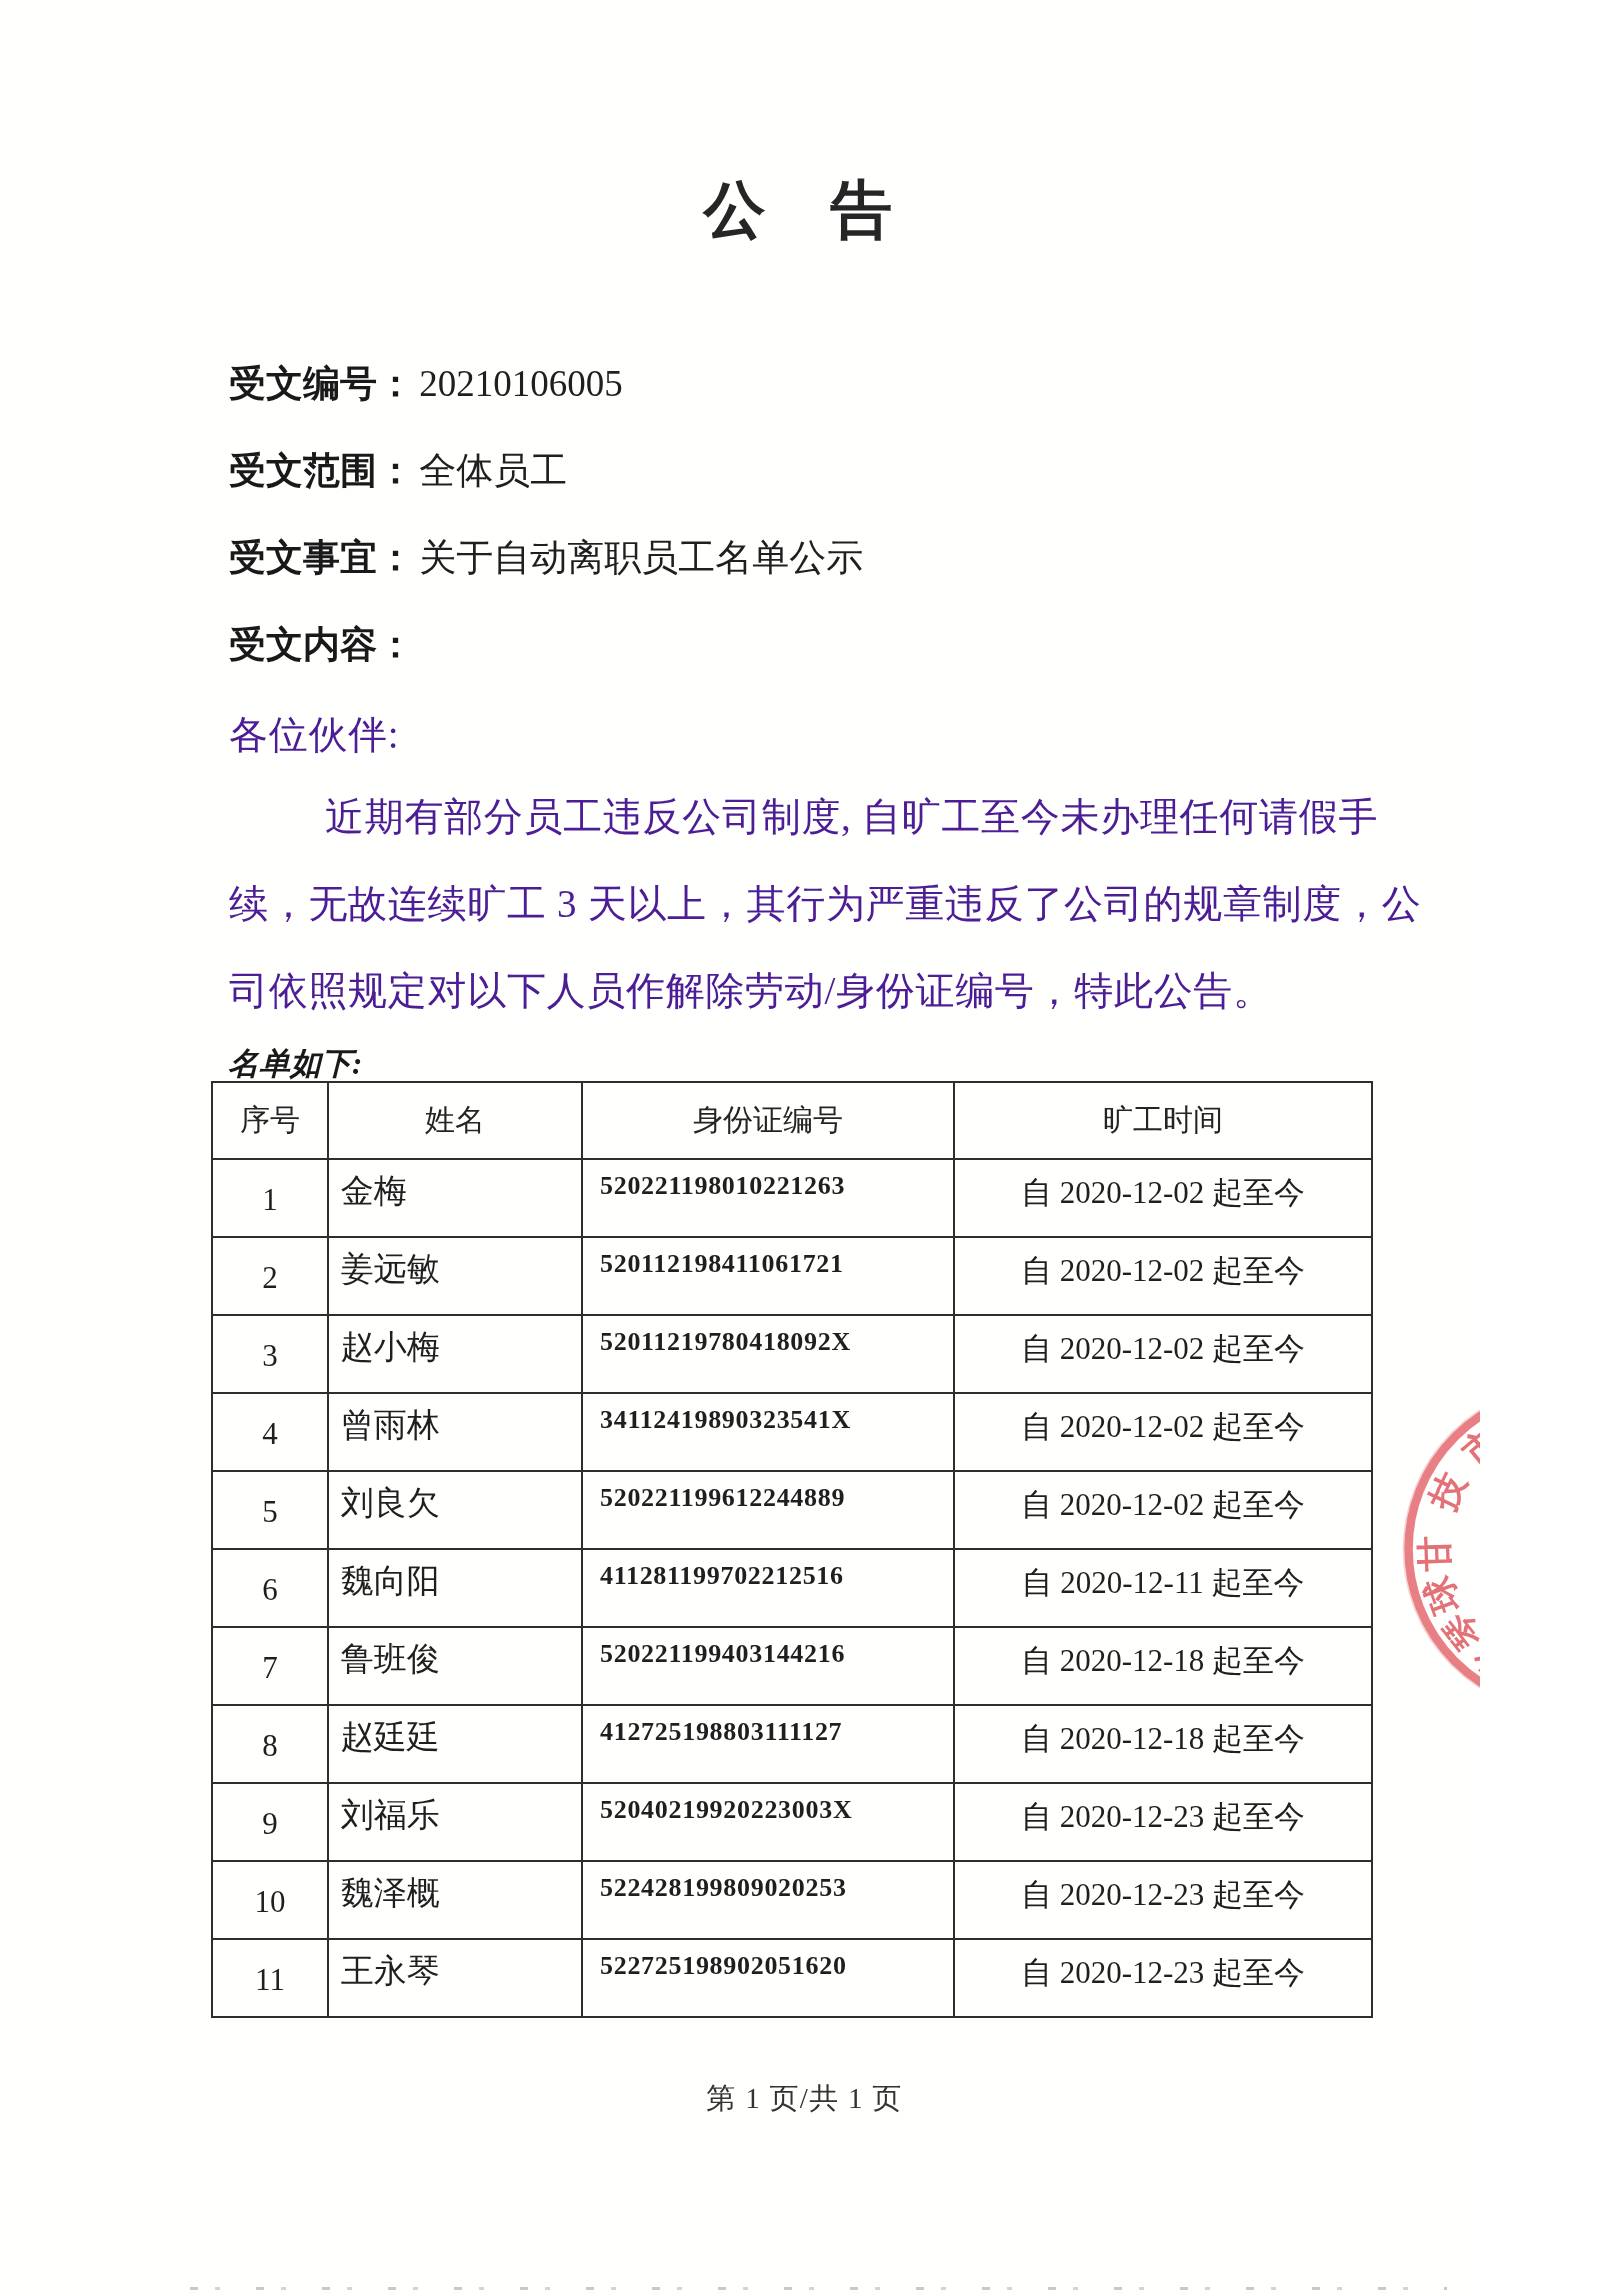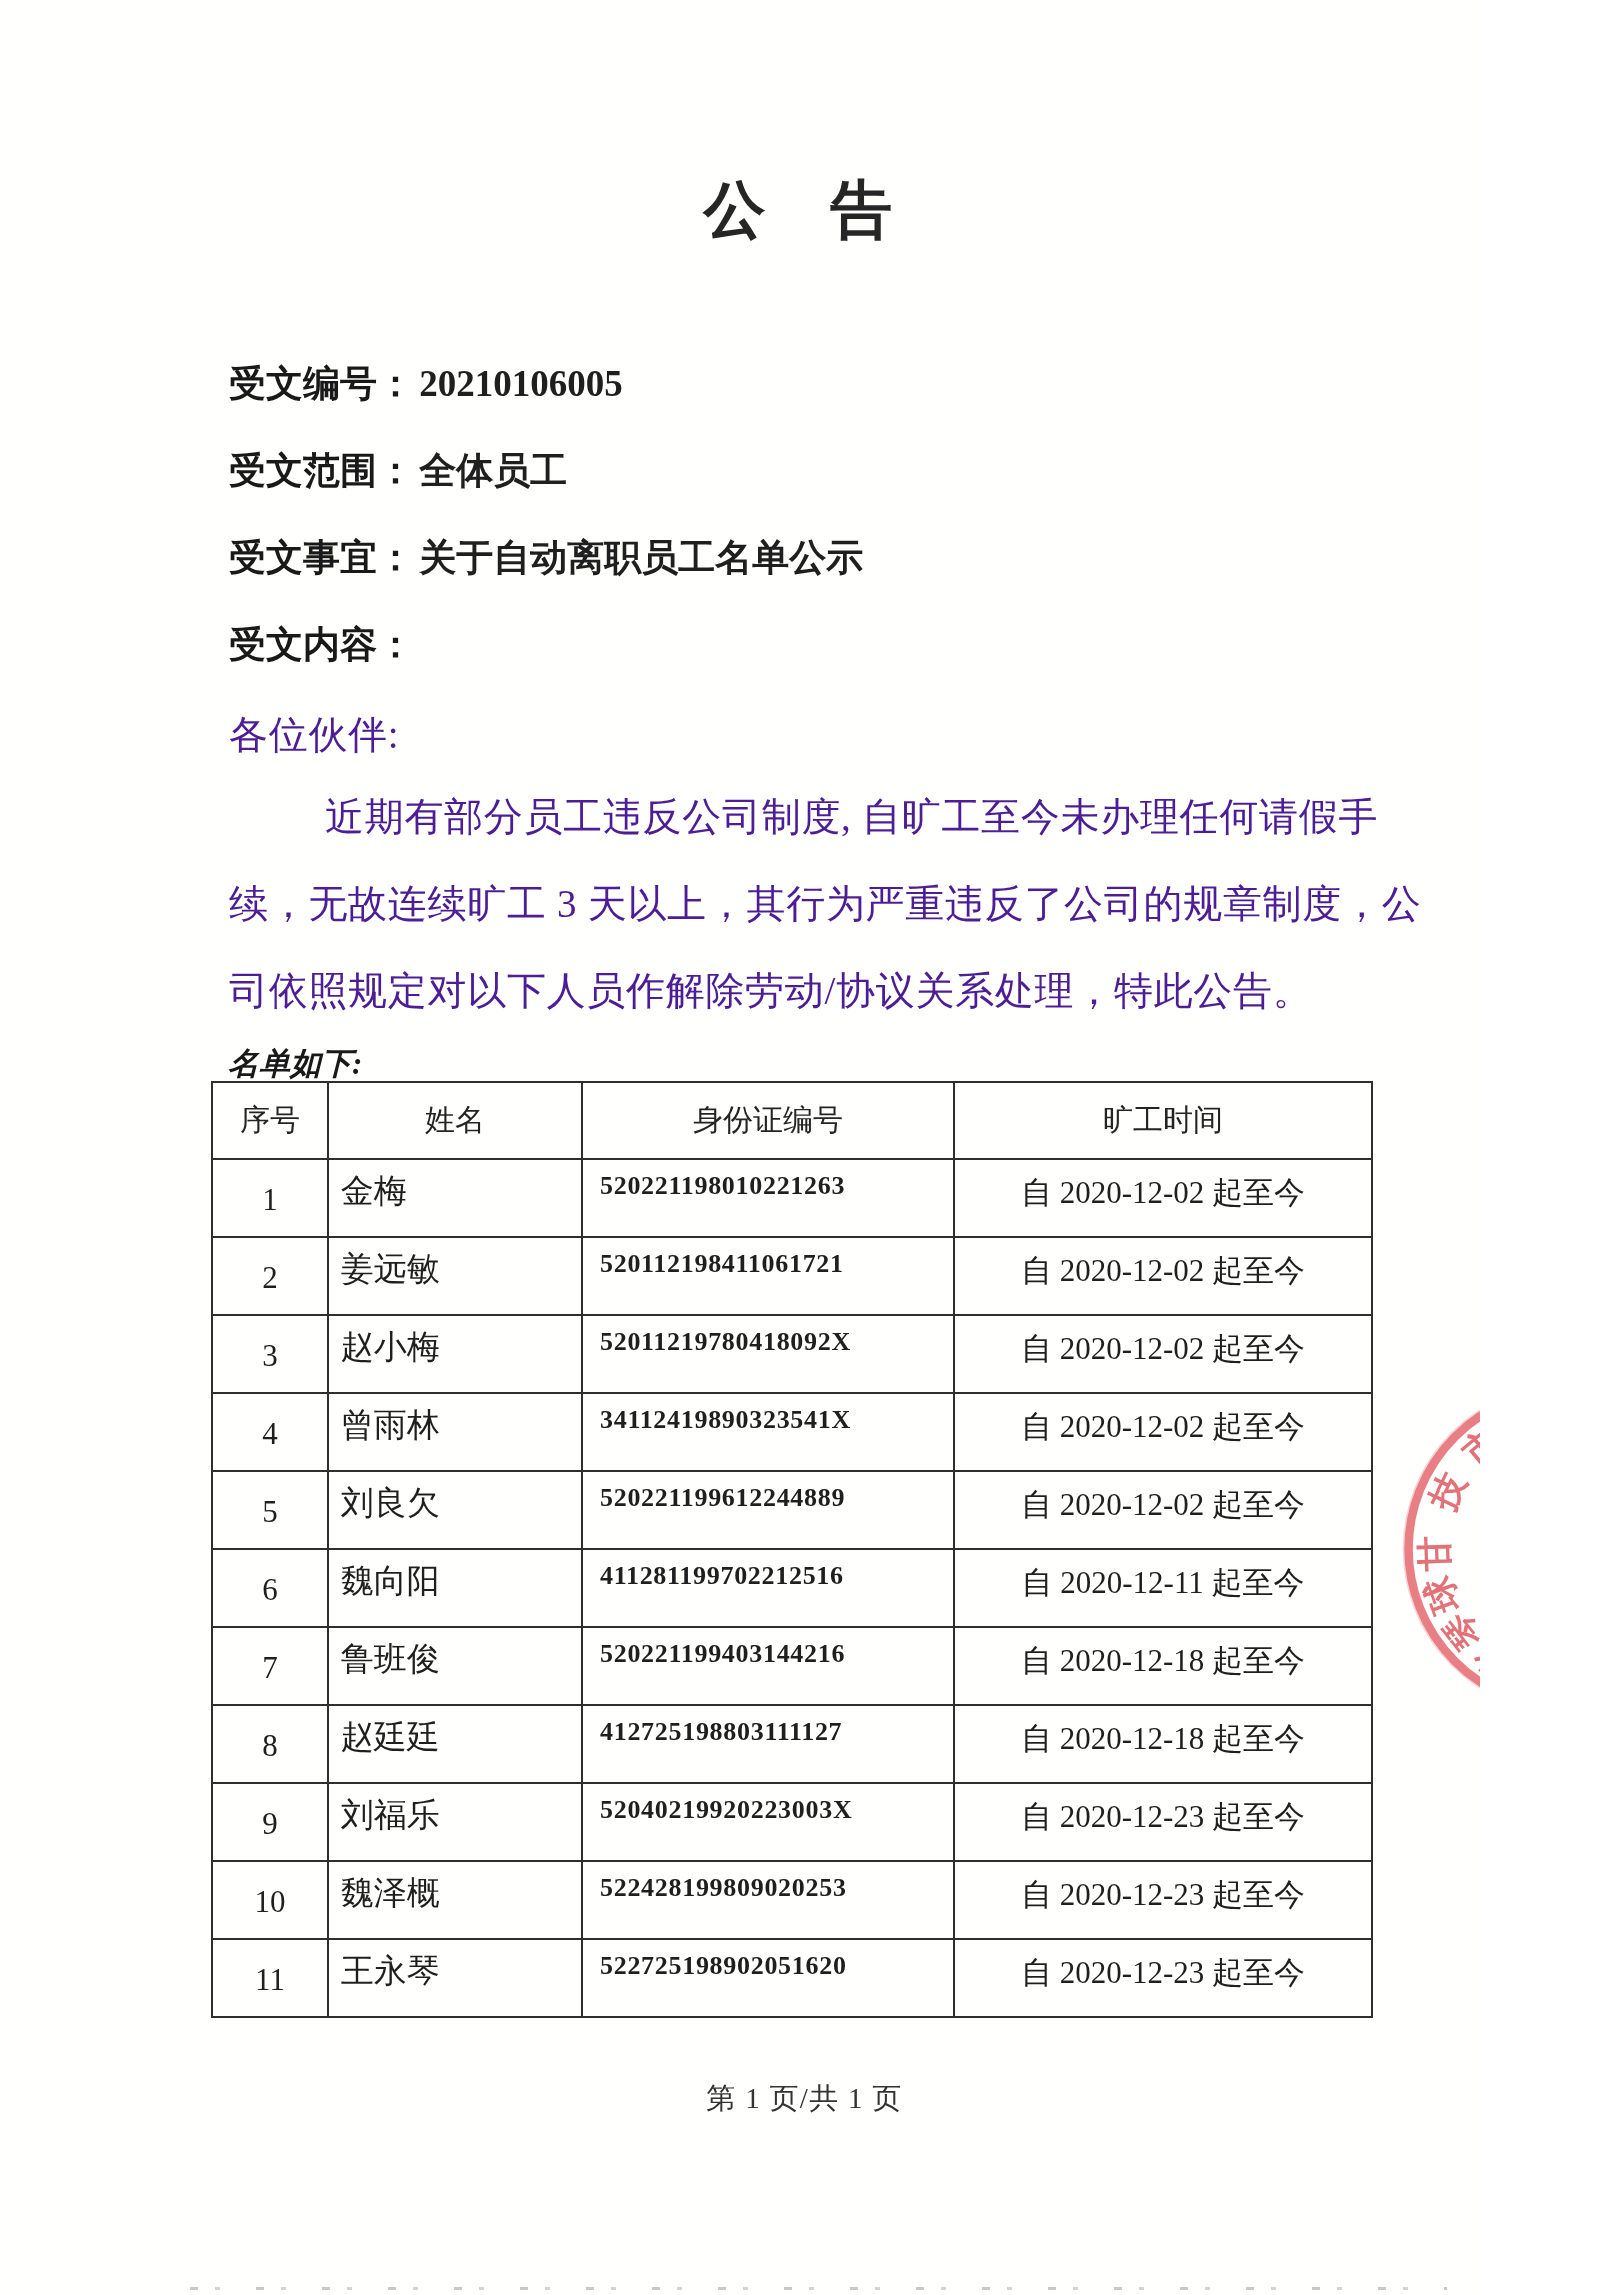--- a/index.html
+++ b/index.html
@@ -15,21 +15,21 @@
     position:absolute;top:168px;left:0;width:1597px;
     text-align:center;
     font-size:62px;font-weight:600;letter-spacing:1.3px;
     color:#262626;
   }
   .meta-line{
     position:absolute;left:229px;
     font-size:37px;white-space:nowrap;
   }
   .meta-label{font-weight:700;color:#191919;}
-  .meta-value{font-weight:700;padding-left:5.2px;}
+  .meta-value{font-weight:400;padding-left:5.2px;}
   .body-line{
     position:absolute;left:229px;width:1231px;
     font-size:39px;letter-spacing:0.7px;white-space:nowrap;color:#4c1d95;
   }
   .indented{padding-left:96px;}
   .list-intro{
     position:absolute;left:228px;top:1043px;
     font-size:31px;font-weight:700;color:#191919;font-style:italic;
   }
   table.roster{
@@ -105,21 +105,21 @@
   <div class="meta-line" style="top:533px">
     <span class="meta-label">受文事宜：</span><span class="meta-value">关于自动离职员工名单公示</span>
   </div>
   <div class="meta-line" style="top:620px">
     <span class="meta-label">受文内容：</span><span class="meta-value"></span>
   </div>
 
   <div class="body-line" style="top:708px">各位伙伴:</div>
   <div class="body-line indented" style="top:790px">近期有部分员工违反公司制度, 自旷工至今未办理任何请假手</div>
   <div class="body-line" style="top:877px">续，无故连续旷工 3 天以上，其行为严重违反了公司的规章制度，公</div>
-  <div class="body-line" style="top:964px">司依照规定对以下人员作解除劳动/协议关系处理，特此公告。</div>
+  <div class="body-line" style="top:964px">司依照规定对以下人员作解除劳动/身份证编号，特此公告。</div>
 
   <div class="list-intro">名单如下:</div>
 
   <table class="roster">
     <colgroup>
       <col style="width:116px">
         <col style="width:254px">
         <col style="width:372px">
         <col style="width:418px">
     </colgroup>

